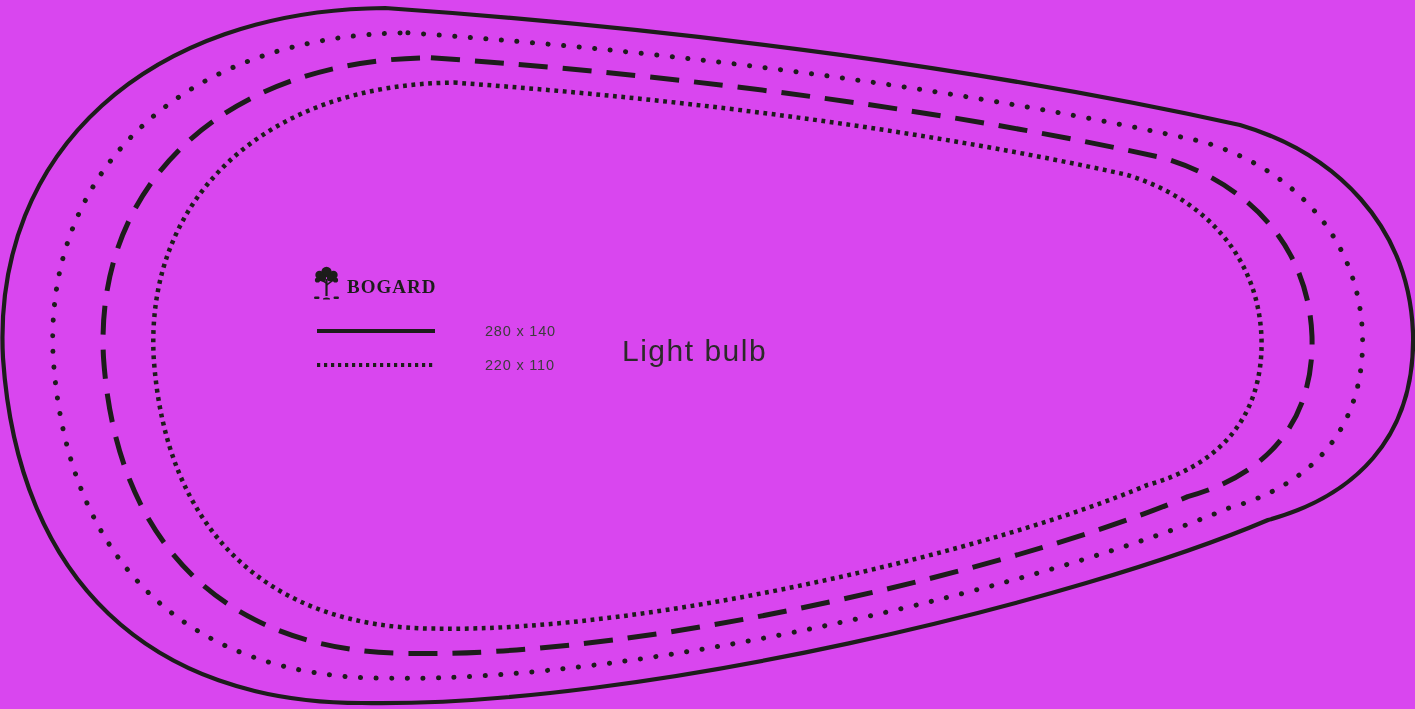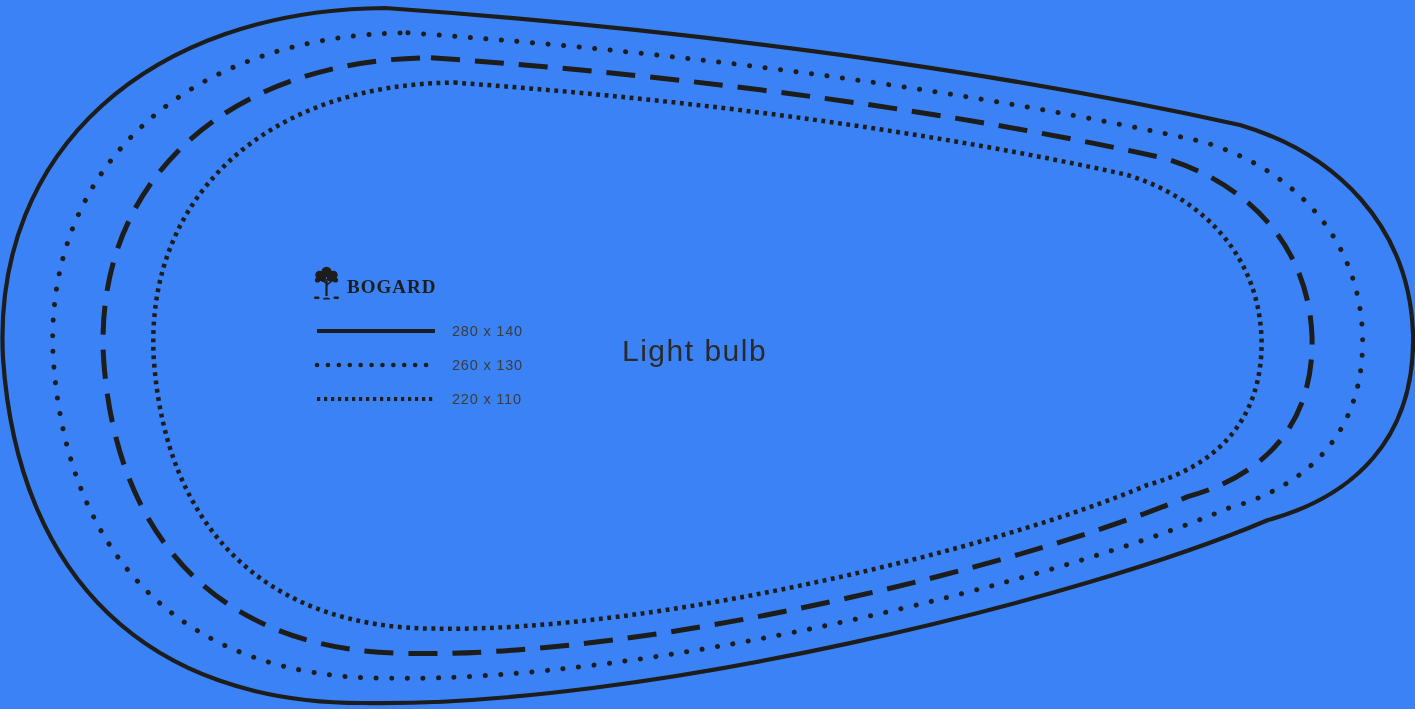--- a/index.html
+++ b/index.html
@@ -4,21 +4,21 @@
 <style>
   html, body {
     margin: 0;
     padding: 0;
     background: #ffffff;
   }
   .canvas {
     position: relative;
     width: 1415px;
     height: 709px;
-    background: #3b82f6;
+    background: #d946ef;
     overflow: hidden;
     font-family: "Liberation Sans", sans-serif;
   }
   .curves-svg {
     position: absolute;
     left: 0;
     top: 0;
     width: 1415px;
     height: 709px;
     display: block;
@@ -48,20 +48,21 @@
   }
   .legend {
     position: absolute;
     left: 314px;
     top: 314px;
   }
   .legend-row {
     display: flex;
     align-items: center;
     height: 34px;
+    gap: 33px;
   }
   .legend-row svg {
     display: block;
     width: 124px;
     height: 10px;
   }
   .legend-label {
     margin-left: 14px;
     font-size: 14.5px;
     letter-spacing: 0.8px;
@@ -114,26 +115,20 @@
 
   <div class="legend" id="legend">
       <div class="legend-row">
         <svg viewBox="0 0 124 10">
           <line x1="3" y1="5" x2="121" y2="5" stroke="#1d1d1b" stroke-width="4" stroke-linecap="butt"></line>
         </svg>
         <span class="legend-label">280 x 140</span>
       </div>
       <div class="legend-row">
         <svg viewBox="0 0 124 10">
-          <line x1="3" y1="5" x2="121" y2="5" stroke="#1d1d1b" stroke-width="4.5" stroke-dasharray="0.1 10.8" stroke-linecap="round"></line>
-        </svg>
-        <span class="legend-label">260 x 130</span>
-      </div>
-      <div class="legend-row">
-        <svg viewBox="0 0 124 10">
           <line x1="3" y1="5" x2="121" y2="5" stroke="#1d1d1b" stroke-width="4" stroke-dasharray="3.2 3.8" stroke-linecap="butt"></line>
         </svg>
         <span class="legend-label">220 x 110</span>
       </div>
     </div>
 
   <div class="title">Light bulb</div>
 
 </div>
 

